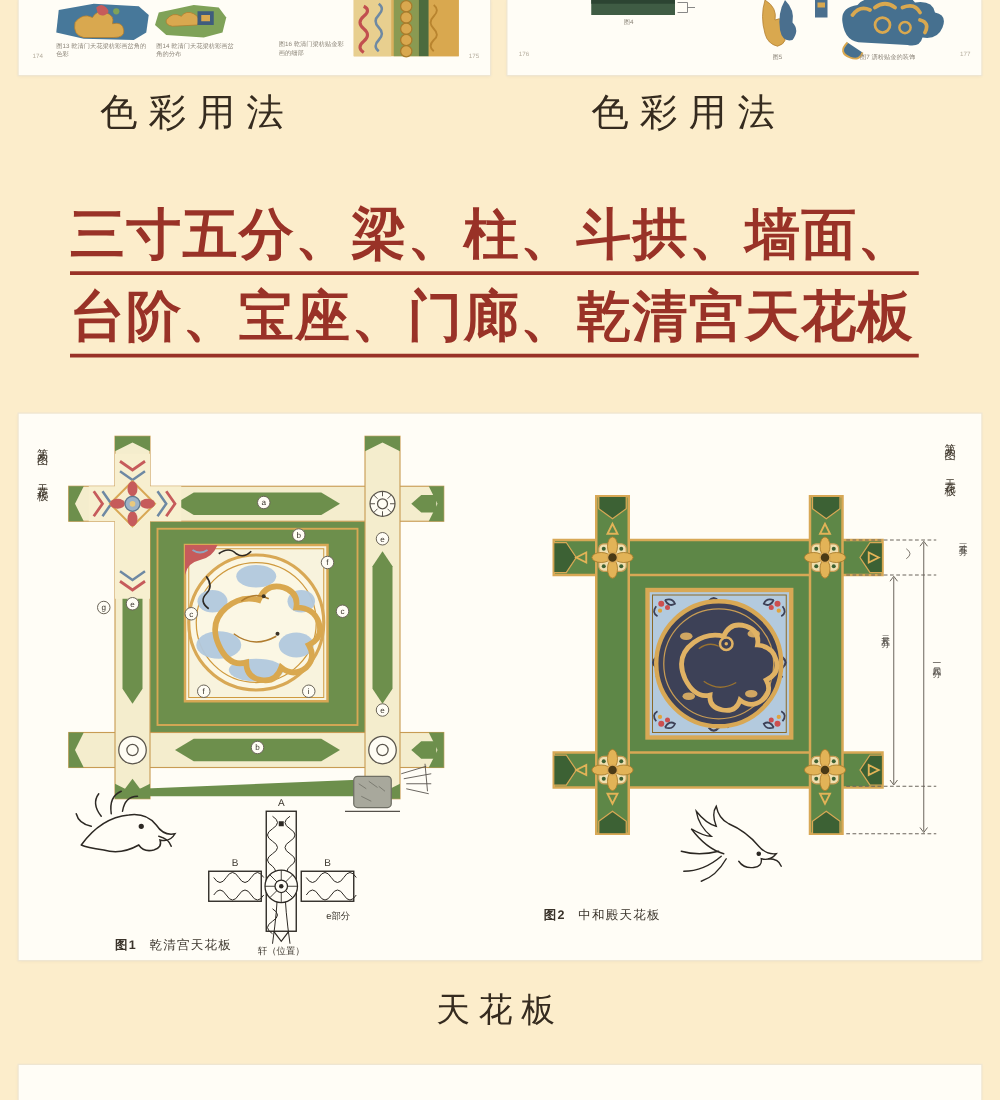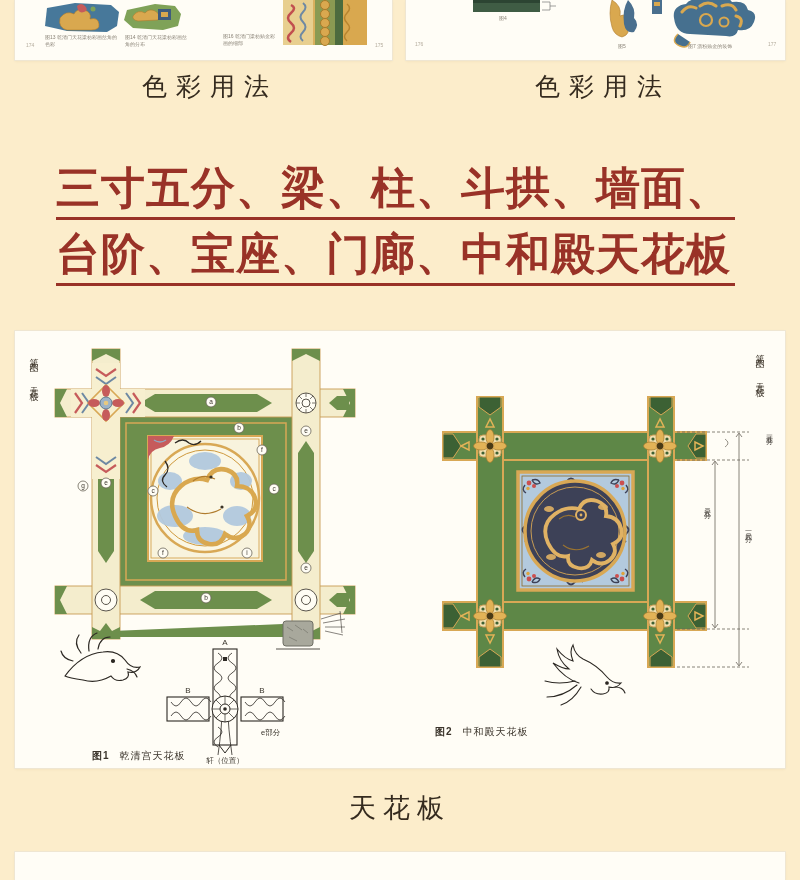--- a/index.html
+++ b/index.html
@@ -1,20 +1,20 @@
 <!DOCTYPE html>
 <html><head>
 <meta charset="utf-8">
 <style>
   html,body{margin:0;padding:0;}
   .canvas{position:relative;width:800px;height:880px;background:#fcedcb;overflow:hidden;
           font-family:"Liberation Sans",sans-serif;}
   .card{position:absolute;background:#fffdf6;box-shadow:0 0 0 1px #efe6d2, 0 1px 3px rgba(120,90,40,.10);}
   .kai{font-family:"Liberation Serif",serif;color:#352b1f;}
-  .section-title{position:absolute;font-size:25px;letter-spacing:9px;text-align:center;width:260px;}
+  .section-title{position:absolute;font-size:30px;letter-spacing:9px;text-align:left;width:260px;}
   .headline{position:absolute;left:56px;top:166px;color:#993227;font-weight:bold;
             font-size:44px;line-height:1.0;}
   .hl-line{display:table;border-bottom:3px solid #993227;padding:0 4px 7px 0;margin-bottom:12px;
            letter-spacing:1px;white-space:nowrap;}
   .tiny{position:absolute;font-size:5px;color:#8b8478;line-height:1.35;transform-origin:0 0;}
   .pagenum{position:absolute;font-size:5px;color:#b5ad9e;}
   .vlabel{position:absolute;writing-mode:vertical-rl;font-size:9px;letter-spacing:3px;color:#40382d;
           font-family:"Liberation Serif",serif;}
   .vlabel span+span{margin-top:14px;}
   .dim{position:absolute;writing-mode:vertical-rl;font-size:7px;letter-spacing:1px;color:#55504a;}
@@ -95,21 +95,21 @@
     <div class="tiny" style="left:282px;top:43px;width:60px;">图7 沥粉贴金的装饰</div>
     <div class="pagenum" style="left:9px;top:41px;">176</div>
     <div class="pagenum" style="left:362px;top:41px;">177</div>
   </div>
 
   <div class="section-title kai" style="left:80px;top:70px;">色彩用法</div>
   <div class="section-title kai" style="left:473px;top:70px;">色彩用法</div>
 
   <div class="headline">
     <div class="hl-line">三寸五分、梁、柱、斗拱、墙面、</div>
-    <div class="hl-line">台阶、宝座、门廊、中和殿天花板</div>
+    <div class="hl-line">台阶、宝座、门廊、乾清宫天花板</div>
   </div>
 
   <div class="card" style="left:15px;top:331px;width:770px;height:437px;">
 
     <svg width="770" height="437" viewBox="0 0 770 437" style="position:absolute;left:0;top:0;">
 
       <g>
 
         <rect x="105" y="86" width="172" height="169" fill="#6d8f4c"></rect>
         <rect x="111" y="92" width="160" height="157" fill="none" stroke="#d8a855" stroke-width="1.5"></rect>

